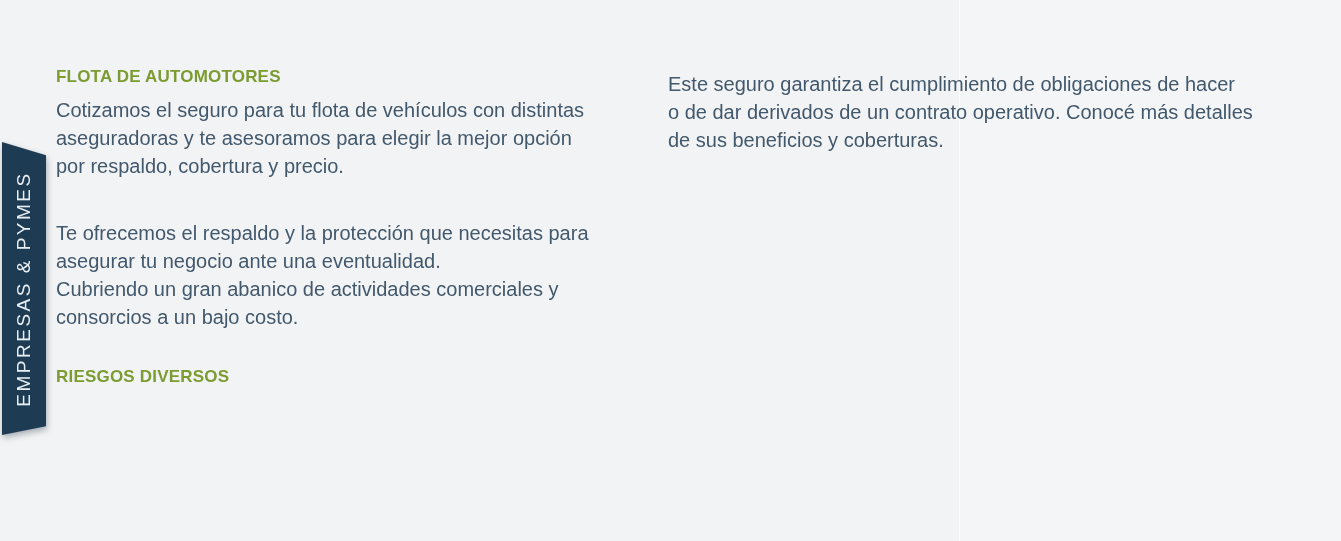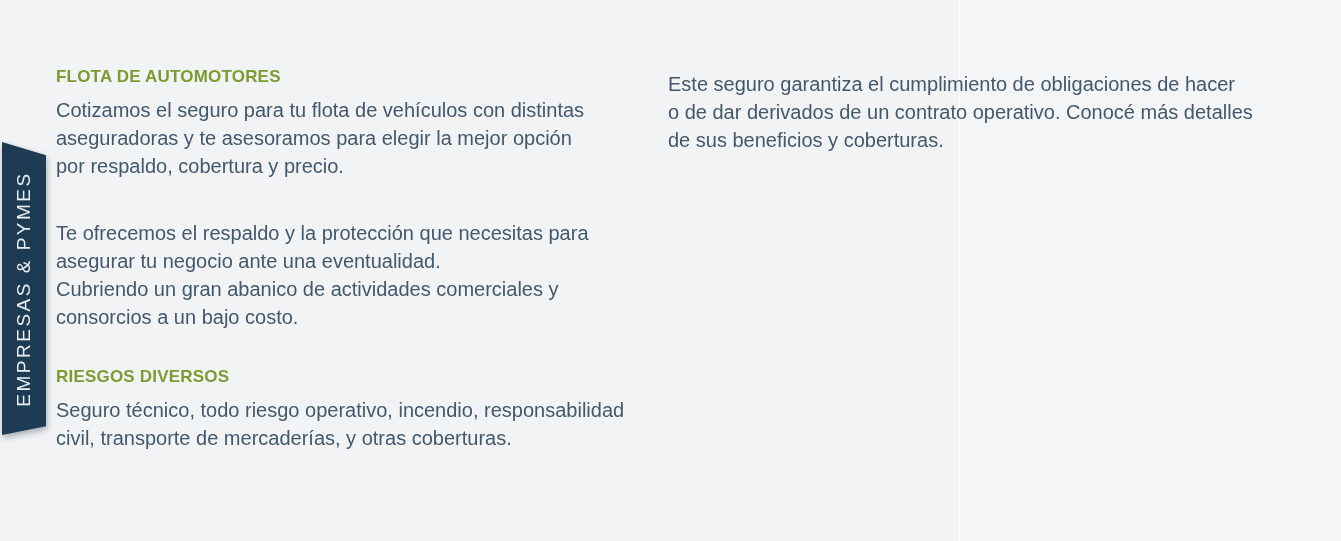--- a/index.html
+++ b/index.html
@@ -118,18 +118,16 @@
       <p>Te ofrecemos el respaldo y la protección que necesitas para
 asegurar tu negocio ante una eventualidad.
 Cubriendo un gran abanico de actividades comerciales y
 consorcios a un bajo costo.</p>
     </section>
     <section class="cell">
     </section>
 
     <section class="cell">
       <h3>RIESGOS DIVERSOS</h3>
-      <p>Seguro técnico, todo riesgo operativo, incendio, responsabilidad
-civil, transporte de mercaderías, y otras coberturas.</p>
     </section>
 
   </div>
 </div>
 
 </body></html>

